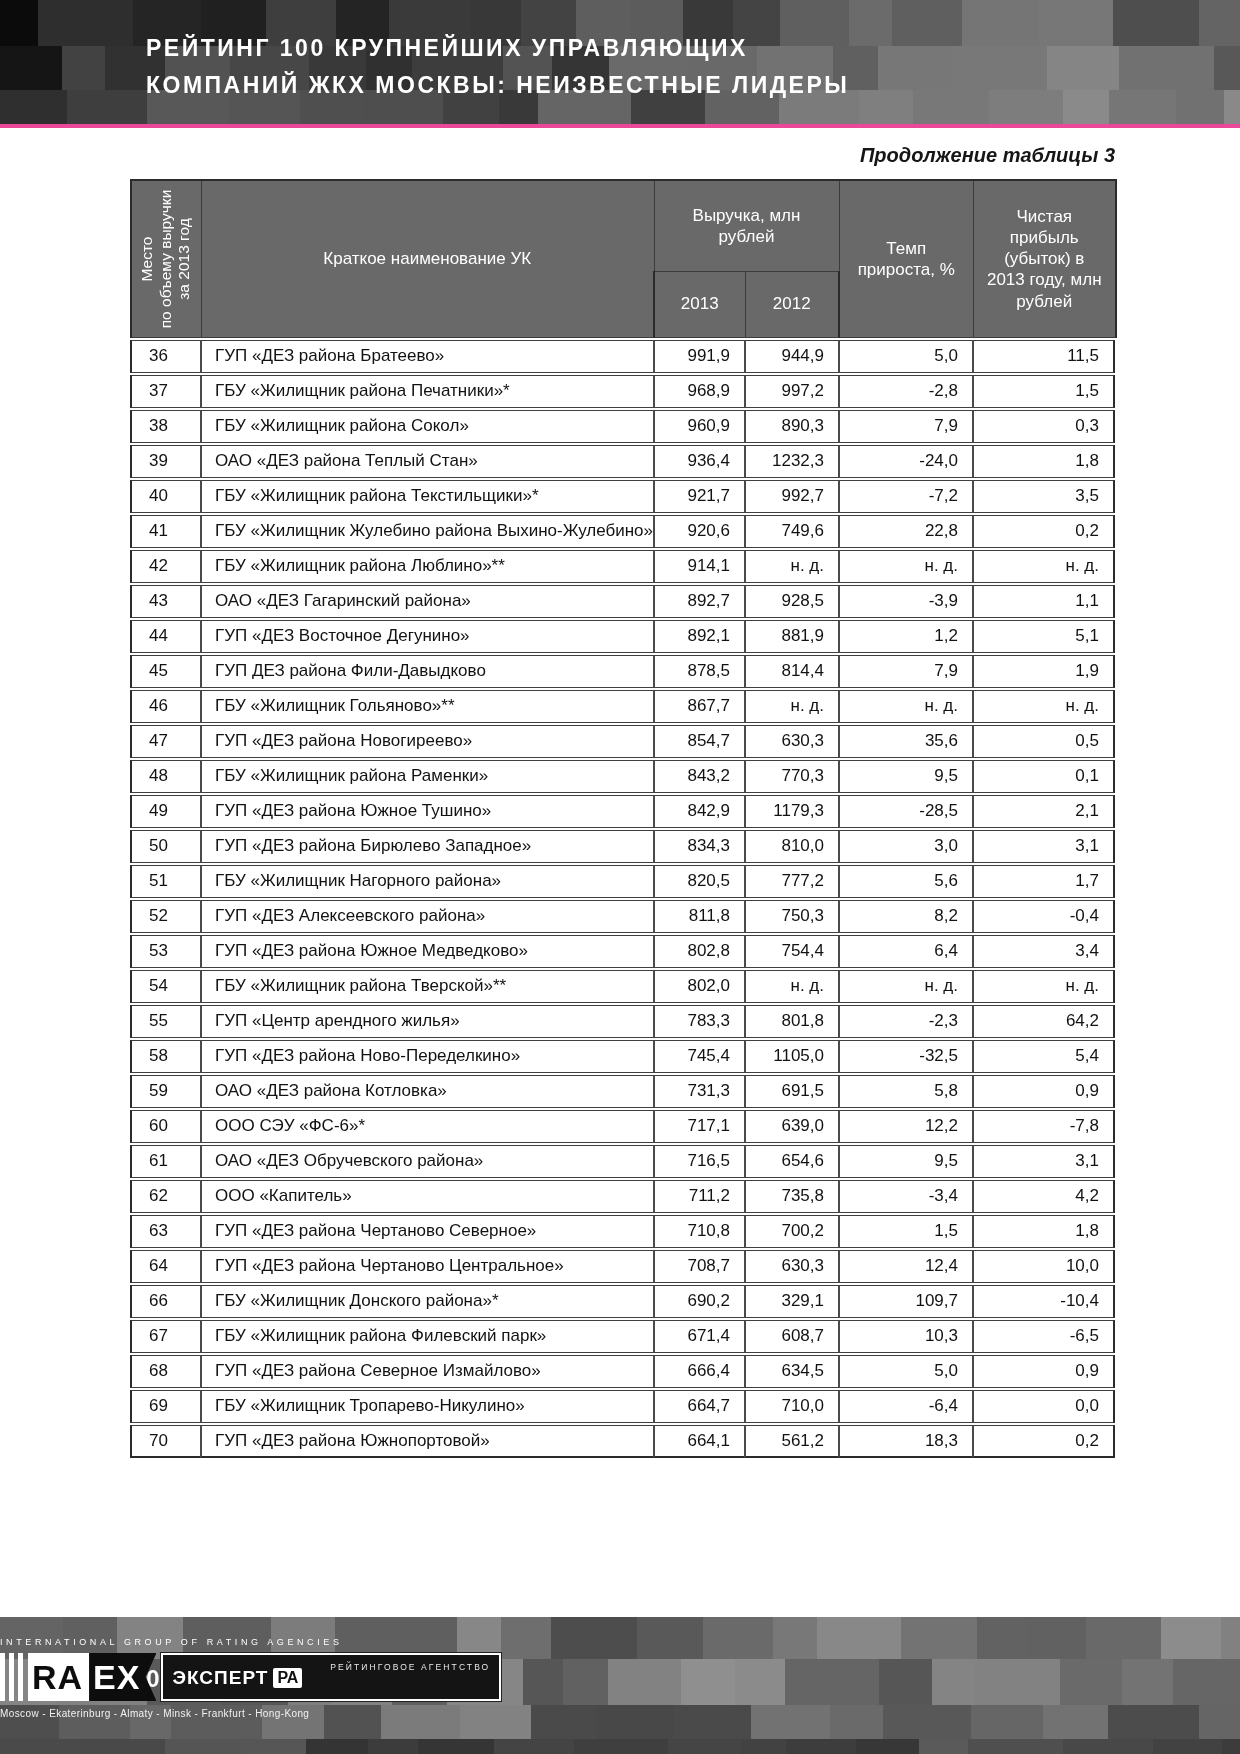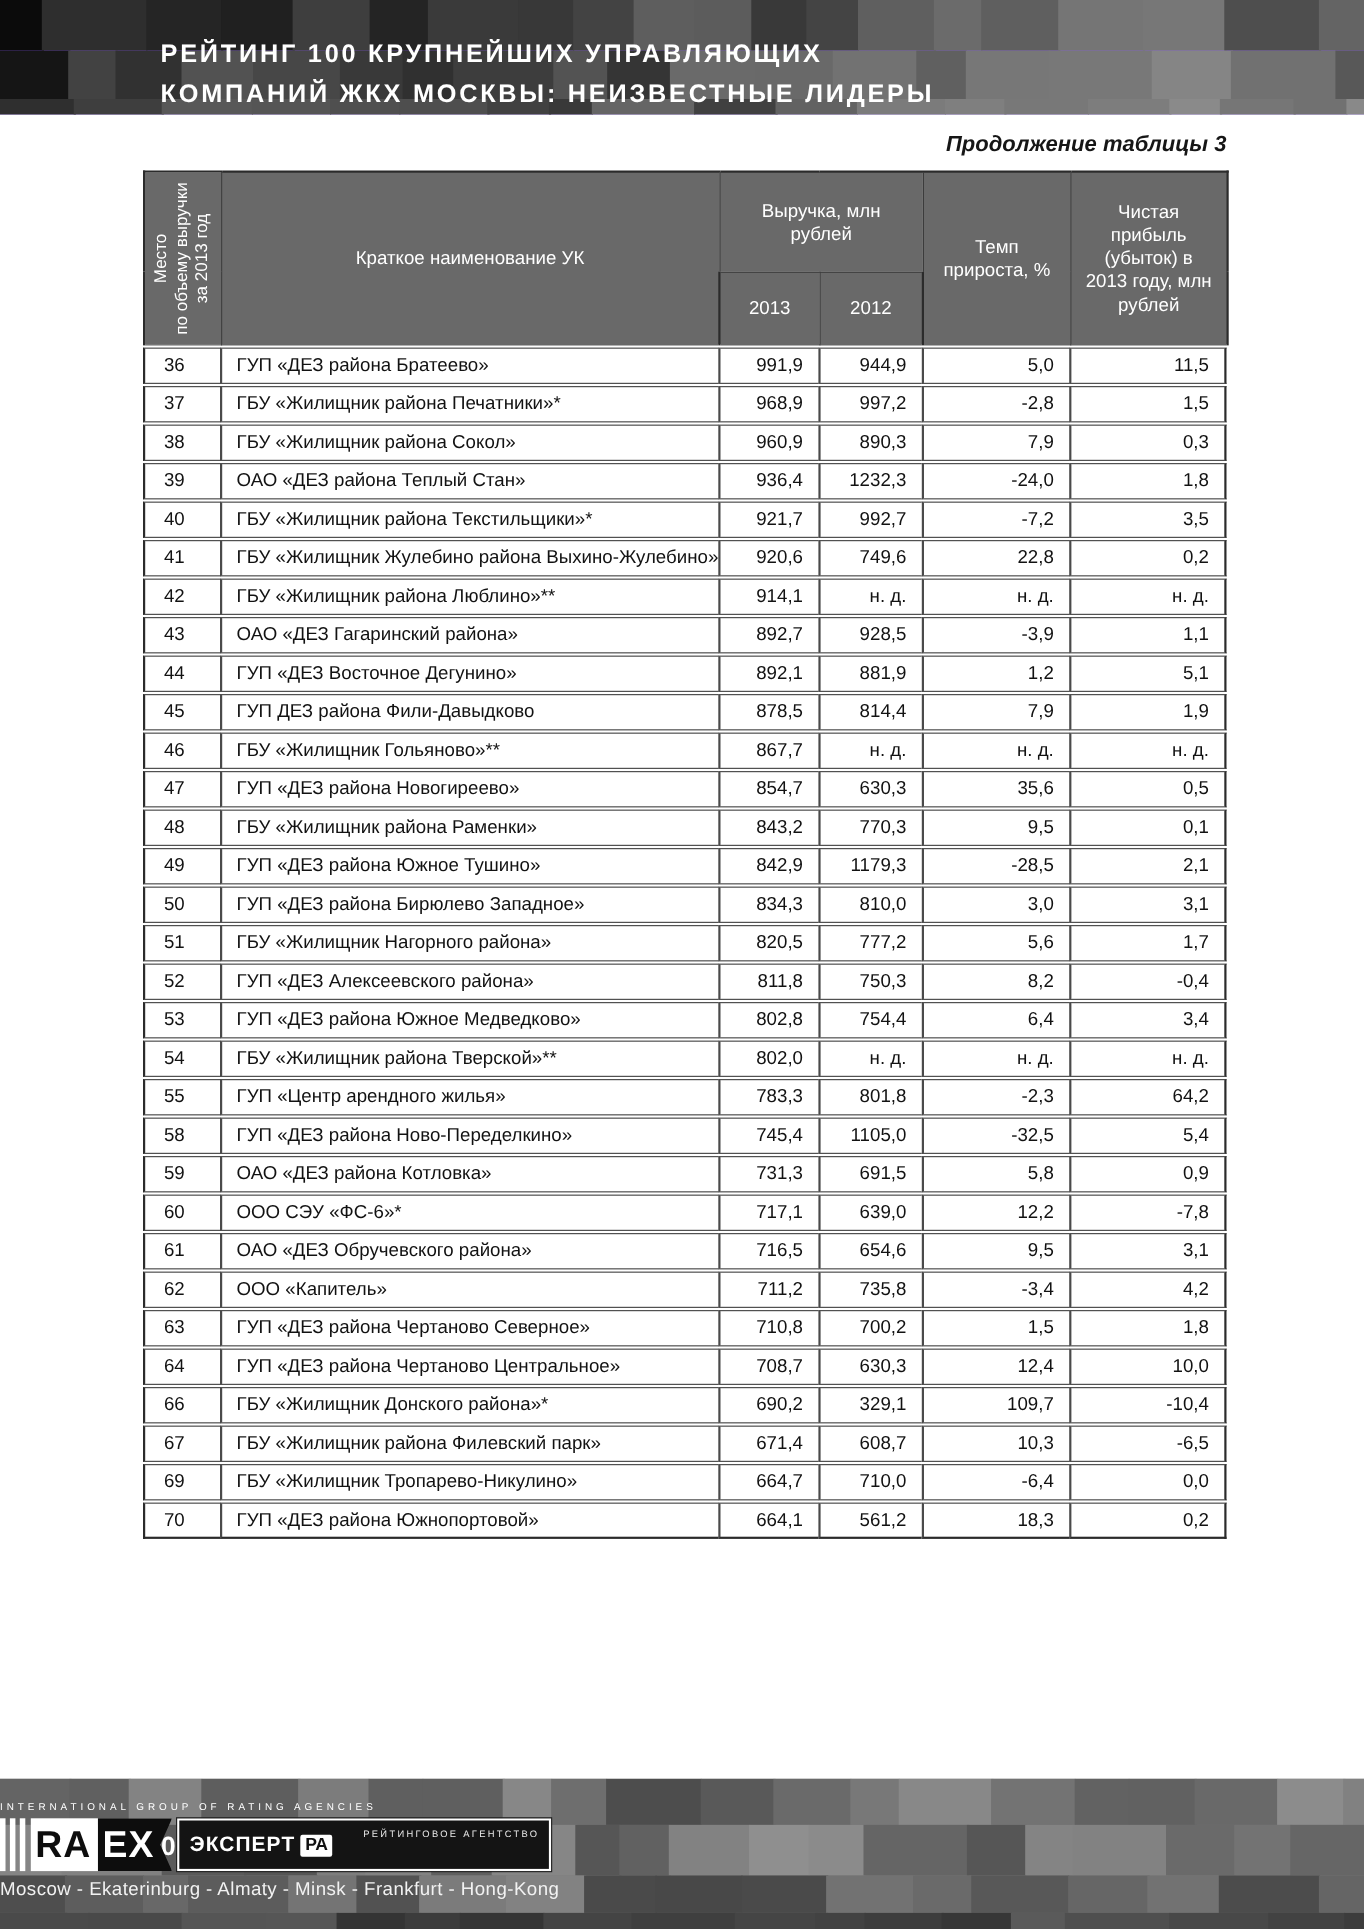--- a/index.html
+++ b/index.html
@@ -2,21 +2,21 @@
 <html><head>
 <meta charset="utf-8">
 <style>
   * { margin:0; padding:0; box-sizing:border-box; }
   html,body { background:#ffffff; }
   body { font-family:"Liberation Sans","DejaVu Sans",sans-serif; }
   .page { position:relative; width:1240px; height:1754px; background:#fff; overflow:hidden; }
 
   
   .mosaic { position:absolute; left:0; top:0; width:100%; height:100%; overflow:hidden; }
-  .banner { position:relative; width:1240px; height:104px; background:#8b5cf6;padding-left:13px; }
+  .banner { position:relative; width:1240px; height:128px; background:#ec4899;padding-left:13px; }
   .banner-title { position:absolute; left:146px; top:30px; z-index:2;
     color:#ffffff; font-size:23px; font-weight:bold; letter-spacing:2.5px;
     line-height:1.62; text-transform:uppercase; }
 
   
   .continuation { width:985px; margin:16px 0 12px 130px; text-align:right;
     font-size:20px; font-weight:bold; font-style:italic; color:#161616; }
 
   
   .tbl-wrap { margin-left:130px; width:985px; }
@@ -73,21 +73,21 @@
     letter-spacing:1px; display:flex; align-items:center; padding:0 16px 0 4px;
     clip-path:polygon(0 0,100% 0,84% 50%,100% 100%,0 100%); }
   .expert-box { margin-left:5px; border:2px solid #ffffff; outline:1px solid #222;
     background:#141414; padding:4px 9px 3px; display:flex; flex-direction:row;
     justify-content:center; }
   .expert-top { display:flex; align-items:center; gap:5px; }
   .expert-word { color:#ffffff; font-weight:bold; font-size:19px; letter-spacing:1px; }
   .expert-ra { background:#ffffff; color:#111; font-weight:bold; font-size:16px;
     padding:1px 4px; border-radius:2px; }
   .expert-sub { color:#eaeaea; font-size:8.5px; letter-spacing:2.1px; margin-top:3px; white-space:nowrap;margin-left:28px; }
-  .cities { color:#f2f2f2; font-size:17px; margin-top:7px; letter-spacing:0.4px; }
+  .cities { color:#f2f2f2; font-size:10px; margin-top:7px; letter-spacing:0.4px; }
 </style>
 </head>
 <body>
 
 <div class="page">
 
   <header class="banner">
     <div class="mosaic" id="banner-mosaic">
         <div style="position: absolute; left: 0px; top: 0px; width: 40px; height: 46px; background: rgb(11, 11, 11);"></div>
         <div style="position: absolute; left: 38px; top: 0px; width: 96px; height: 46px; background: rgb(46, 46, 46);"></div>
@@ -421,20 +421,28 @@
             <td>109,7</td>
             <td>-10,4</td>
           </tr>
           <tr>
             <td>67</td>
             <td>ГБУ «Жилищник района Филевский парк»</td>
             <td>671,4</td>
             <td>608,7</td>
             <td>10,3</td>
             <td>-6,5</td>
+          </tr>
+          <tr>
+            <td>68</td>
+            <td>ГУП «ДЕЗ района Северное Измайлово»</td>
+            <td>666,4</td>
+            <td>634,5</td>
+            <td>5,0</td>
+            <td>0,9</td>
           </tr>
           <tr>
             <td>69</td>
             <td>ГБУ «Жилищник Тропарево-Никулино»</td>
             <td>664,7</td>
             <td>710,0</td>
             <td>-6,4</td>
             <td>0,0</td>
           </tr>
           <tr>

